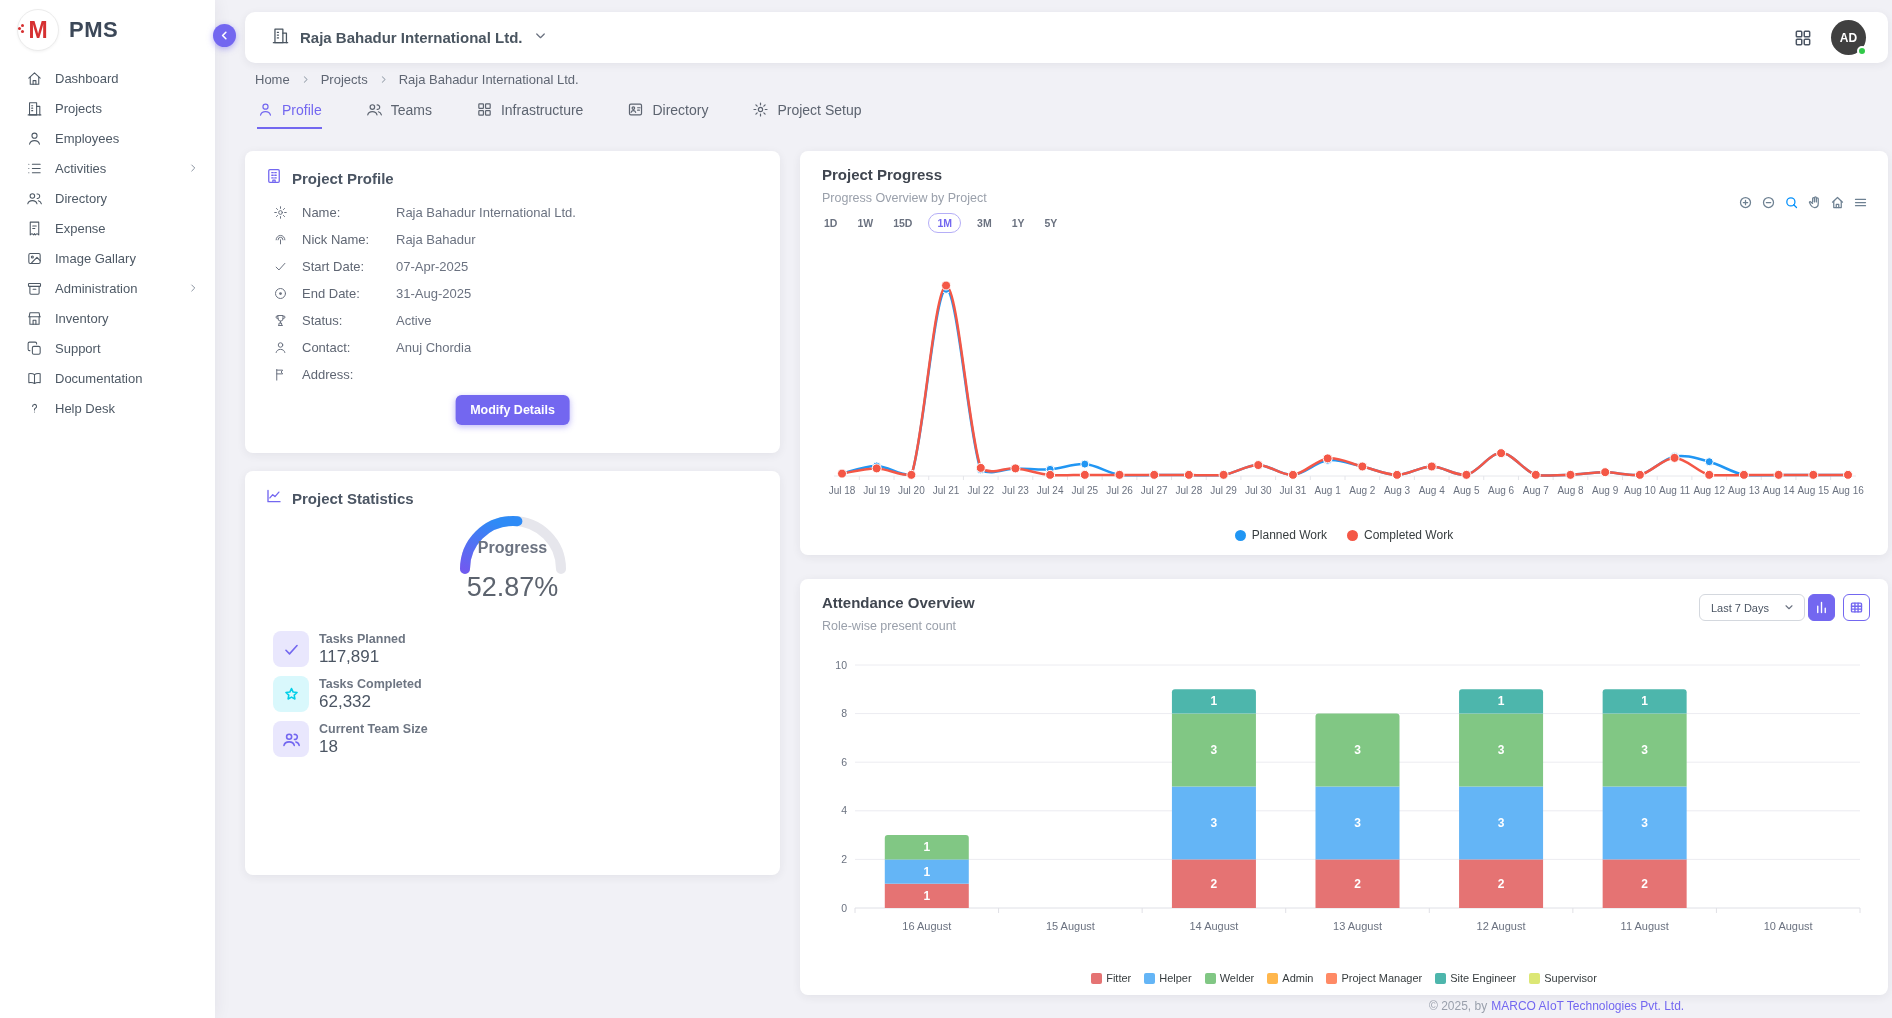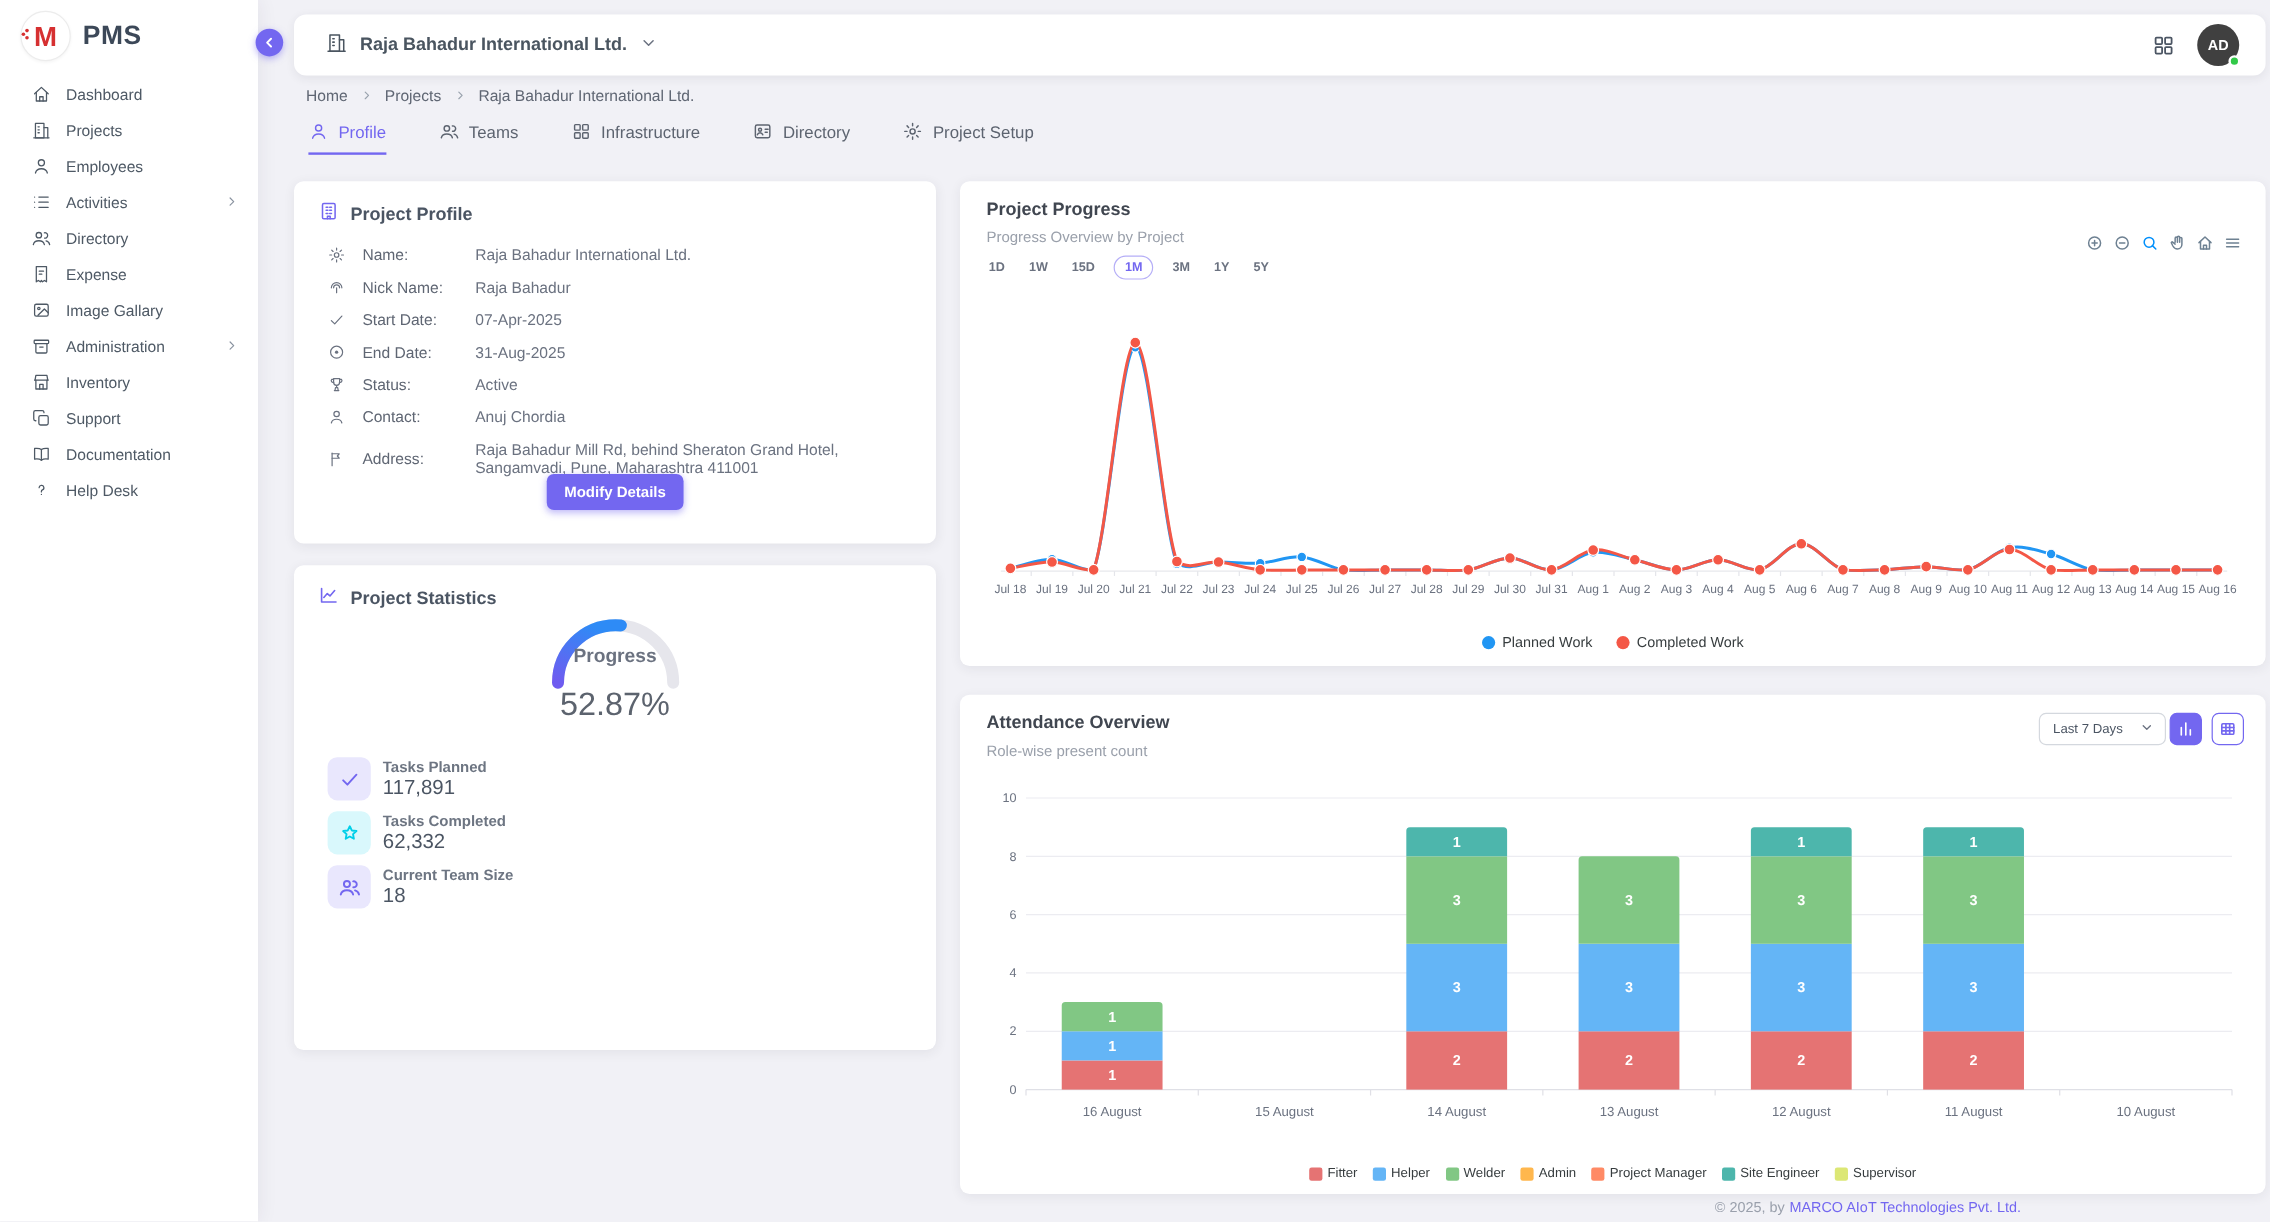--- a/index.html
+++ b/index.html
@@ -430,21 +430,20 @@
             <span class="p-value">Anuj Chordia</span>
           </div>
           <div class="p-row">
             <span style="display: flex;">
               <svg viewBox="0 0 24 24" fill="none" stroke="currentColor" stroke-width="1.6" stroke-linecap="round" stroke-linejoin="round">
                 <path d="M6 21V4"></path>
                 <path d="M6 5h9.5L13 8l2.5 3H6"></path>
               </svg>
             </span>
             <span class="p-label">Address:</span>
-            <span class="p-value">Raja Bahadur Mill Rd, behind Sheraton Grand Hotel, Sangamvadi, Pune, Maharashtra 411001</span>
           </div>
         </div>
       <button class="modify-btn">Modify Details</button>
     </section>
 
     <section class="card stats-card">
       <div class="card-head">
         <span><svg viewBox="0 0 24 24" fill="none" stroke="currentColor" stroke-width="1.8" stroke-linecap="round" stroke-linejoin="round">
               <path d="M4 4.5V19.5h16"></path>
               <path d="M6.5 14.5l3.8-4.3 3 2.6 5.2-6"></path>

